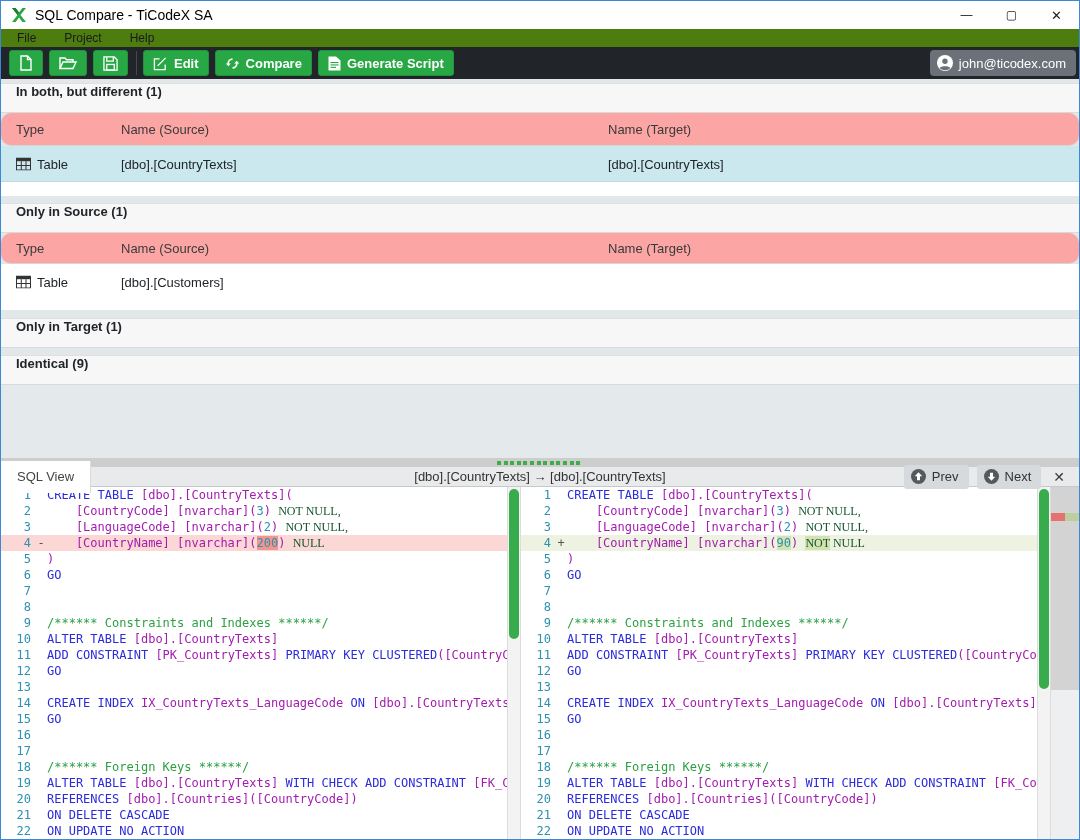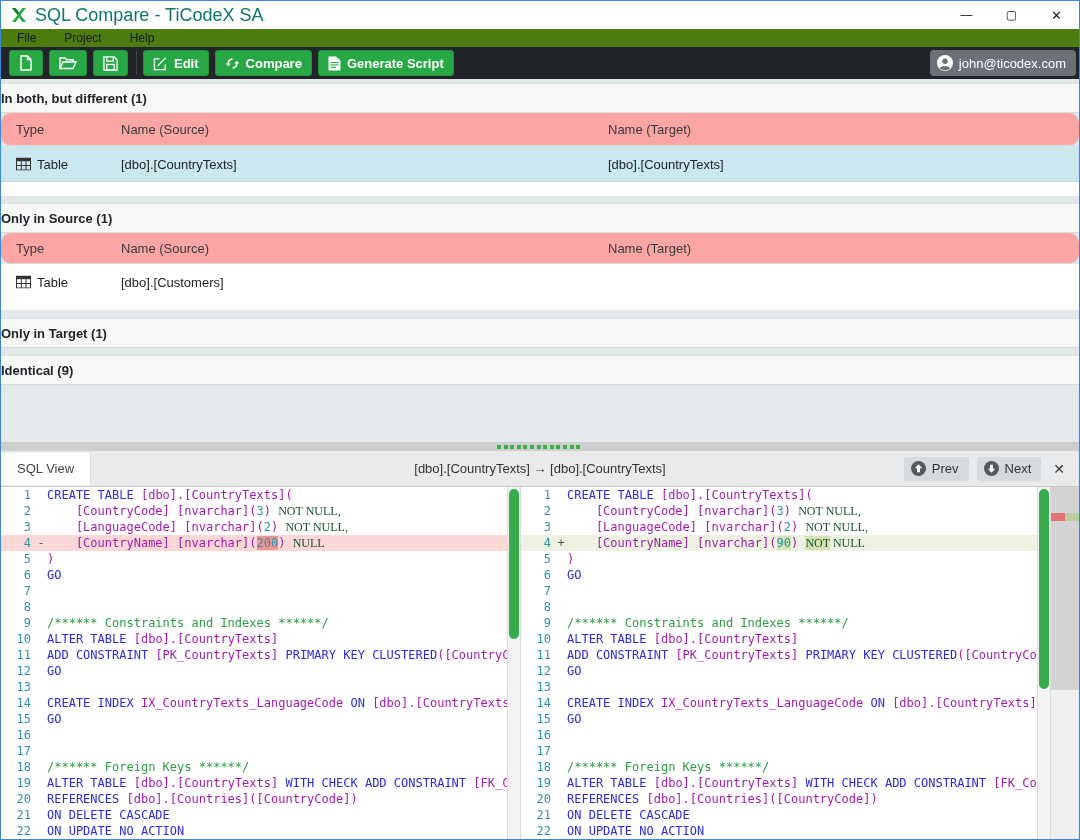--- a/index.html
+++ b/index.html
@@ -5,61 +5,61 @@
   * { box-sizing: border-box; margin: 0; padding: 0; }
   html,body { background:#888; }
   body { font-family:"Liberation Sans", sans-serif; }
   .window{
     width:1080px;height:840px;background:#fff;border:1px solid #3c87d7;
     display:flex;flex-direction:column;overflow:hidden;position:relative;
   }
   
   .titlebar{height:28px;background:#fff;display:flex;align-items:center;flex:none;}
   .app-logo{width:16px;height:16px;margin:0 8px 0 10px;flex:none;}
-  .title-text{font-size:18px;color:#0f766e;}
+  .title-text{font-size:14px;color:#000000;}
   .win-controls{margin-left:auto;display:flex;height:100%;}
   .win-btn{width:45px;height:100%;display:flex;align-items:center;justify-content:center;
     font-size:12px;color:#222;cursor:default;}
   .win-btn.close{font-size:13px;}
   
   .menubar{height:18px;background:#4d7c0f;display:flex;align-items:center;padding-left:8px;flex:none;gap:12px;}
   .menu-item{font-size:12px;color:#1a1a1a;padding:0 8px;}
   
   .toolbar{height:32px;background:#212529;display:flex;align-items:center;padding:0 0 0 8px;flex:none;}
   .tbtn{background:#28a745;border:1px solid #23923d;border-radius:3px;height:26px;
     display:flex;align-items:center;justify-content:flex-end;color:#fff;margin-right:6px;
     padding:0 9px;font-size:13px;font-weight:700;gap:6px;}
   .tbtn svg{display:block;}
   .tsep{width:1px;height:24px;background:#45494e;margin:0 6px 0 2px;flex:none;}
   .account-btn{margin-left:auto;margin-right:3px;background:#6c7179;border-radius:4px;height:26px;
     display:flex;align-items:center;gap:6px;color:#fff;font-size:13px;padding:0 10px 0 7px;}
   
   .content{flex:1;background:#e2e7ea;display:flex;flex-direction:column;overflow:hidden;}
   .sec-header{height:30px;background:#f7f7f7;border-top:1px solid #e0e0e0;border-bottom:1px solid #dadada;
-    display:flex;align-items:center;font-size:13px;font-weight:700;color:#212529;flex:none;}
+    display:flex;padding-left:15px;font-size:13px;font-weight:700;color:#212529;flex:none;}
   .sec-header.first{margin-top:4px;}
   .colhead{height:33px;background:#fca5a5;border-bottom:1px solid #d6d6d6;position:relative;flex:none;
     font-size:13px;color:#3a3a3a;border-radius:10px;}
   .colhead span{position:absolute;top:50%;transform:translateY(-50%);}
   .col-type{left:15px;} .col-source{left:120px;} .col-target{left:607px;}
   .datarow{height:36px;position:relative;font-size:13px;color:#212529;flex:none;background:#fff;}
   .datarow.selected{background:#cbe8ee;border-bottom:1px solid #bcdde4;}
   .datarow .cell-type{position:absolute;left:15px;top:50%;transform:translateY(-50%);
     display:flex;align-items:center;gap:6px;}
   .datarow .cell-source{position:absolute;left:120px;top:50%;transform:translateY(-50%);}
   .datarow .cell-target{position:absolute;left:607px;top:50%;transform:translateY(-50%);}
   .white-pad{background:#fff;flex:none;}
   .gap{flex:none;}
   .bottom-filler{flex:1;background:#e4e9ec;}
   
   .splitter{height:9px;background:#cdcdcd;flex:none;display:flex;align-items:center;justify-content:center;}
   .splitter-dots{width:86px;height:4px;
     background:repeating-linear-gradient(90deg,#3fae49 0 4px,rgba(0,0,0,0) 4px 6.6px);}
   
-  .tabbar{height:36px;background:#e8eaeb;border-bottom:1px solid #c6c8ca;display:flex;align-items:center;
+  .tabbar{height:20px;background:#e8eaeb;border-bottom:1px solid #c6c8ca;display:flex;align-items:center;
     position:relative;flex:none;}
   .tab{height:32px;background:#fff;display:flex;align-items:center;padding:0 16px;font-size:13px;
     color:#444;border-right:1px solid #d8dadb;flex:none;}
   .diff-title{position:absolute;left:0;right:0;text-align:center;font-size:13px;color:#333;pointer-events:none;}
   .nav-btns{margin-left:auto;display:flex;align-items:center;gap:8px;padding-right:10px;z-index:1;}
   .nav-btn{background:#d7dadc;border-radius:3px;height:24px;display:flex;align-items:center;gap:6px;
     padding:0 10px 0 7px;font-size:13px;color:#333;}
   .view-close{font-size:14px;color:#3a3a3a;padding:0 4px;}
   
   .code-area{height:352px;flex:none;display:flex;background:#fff;}

